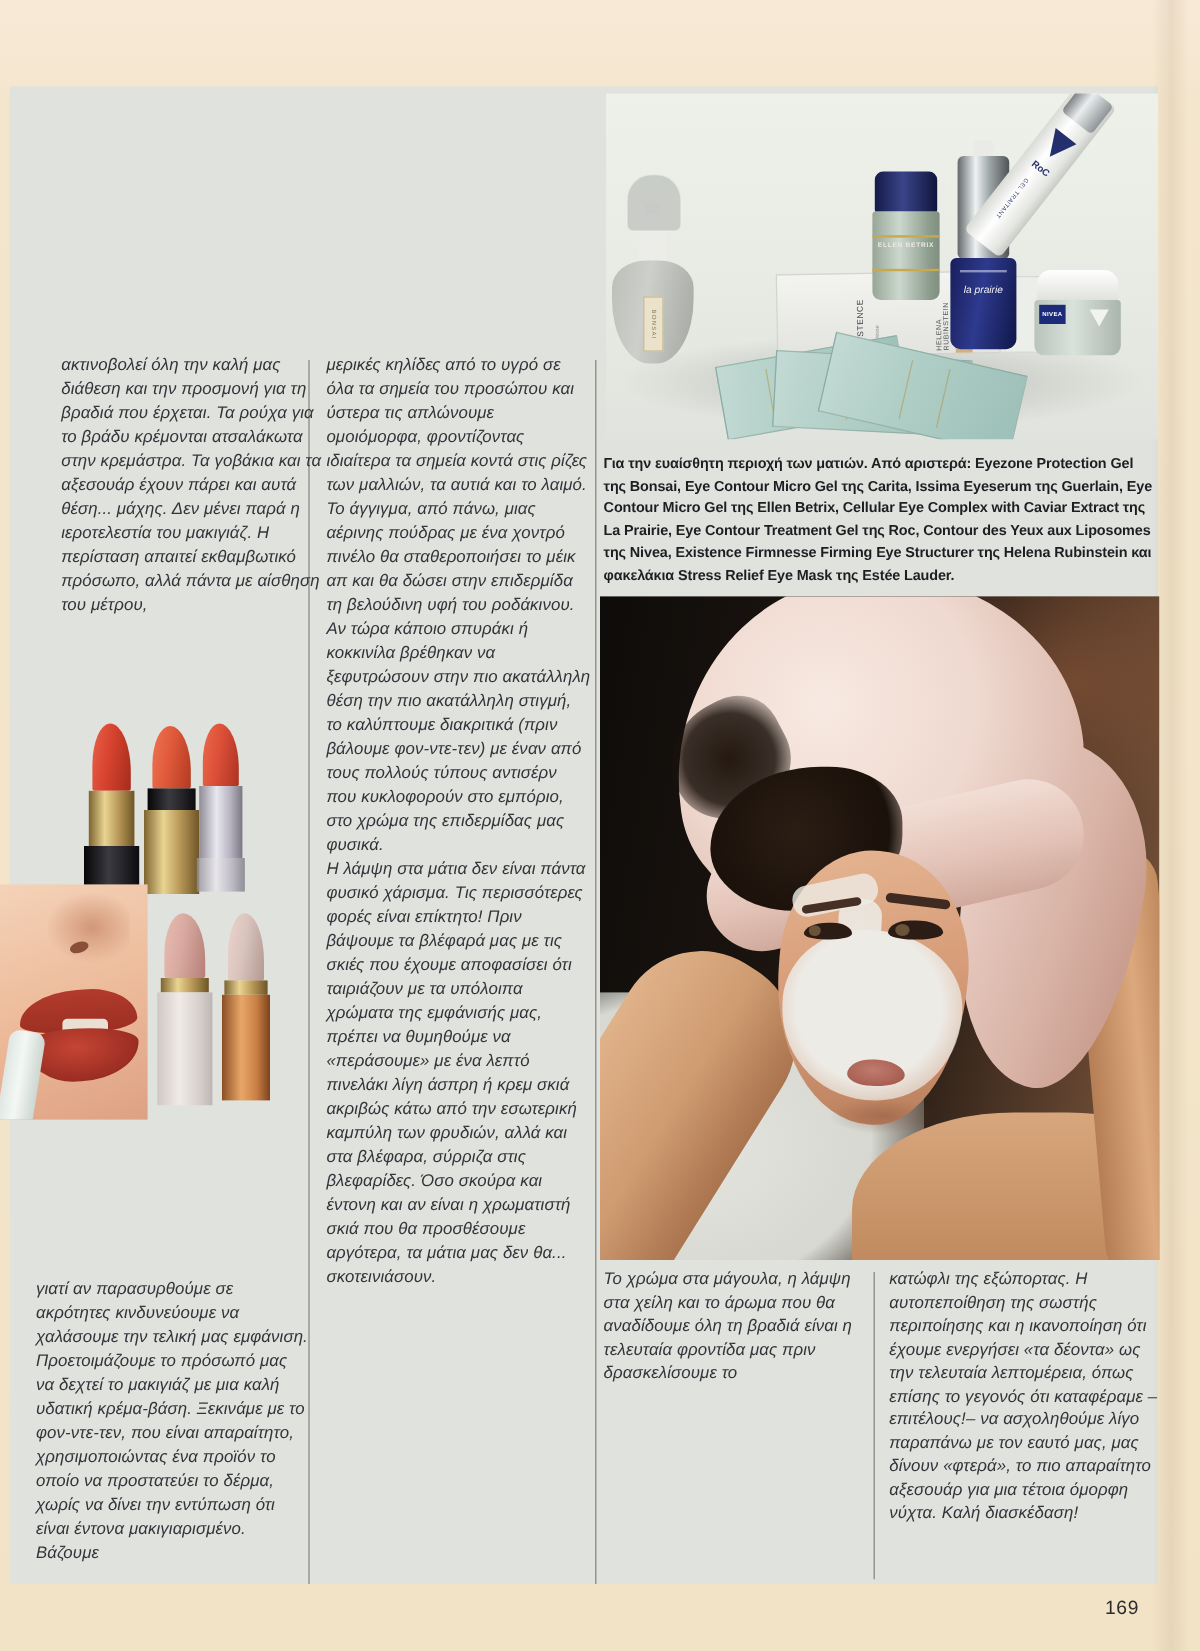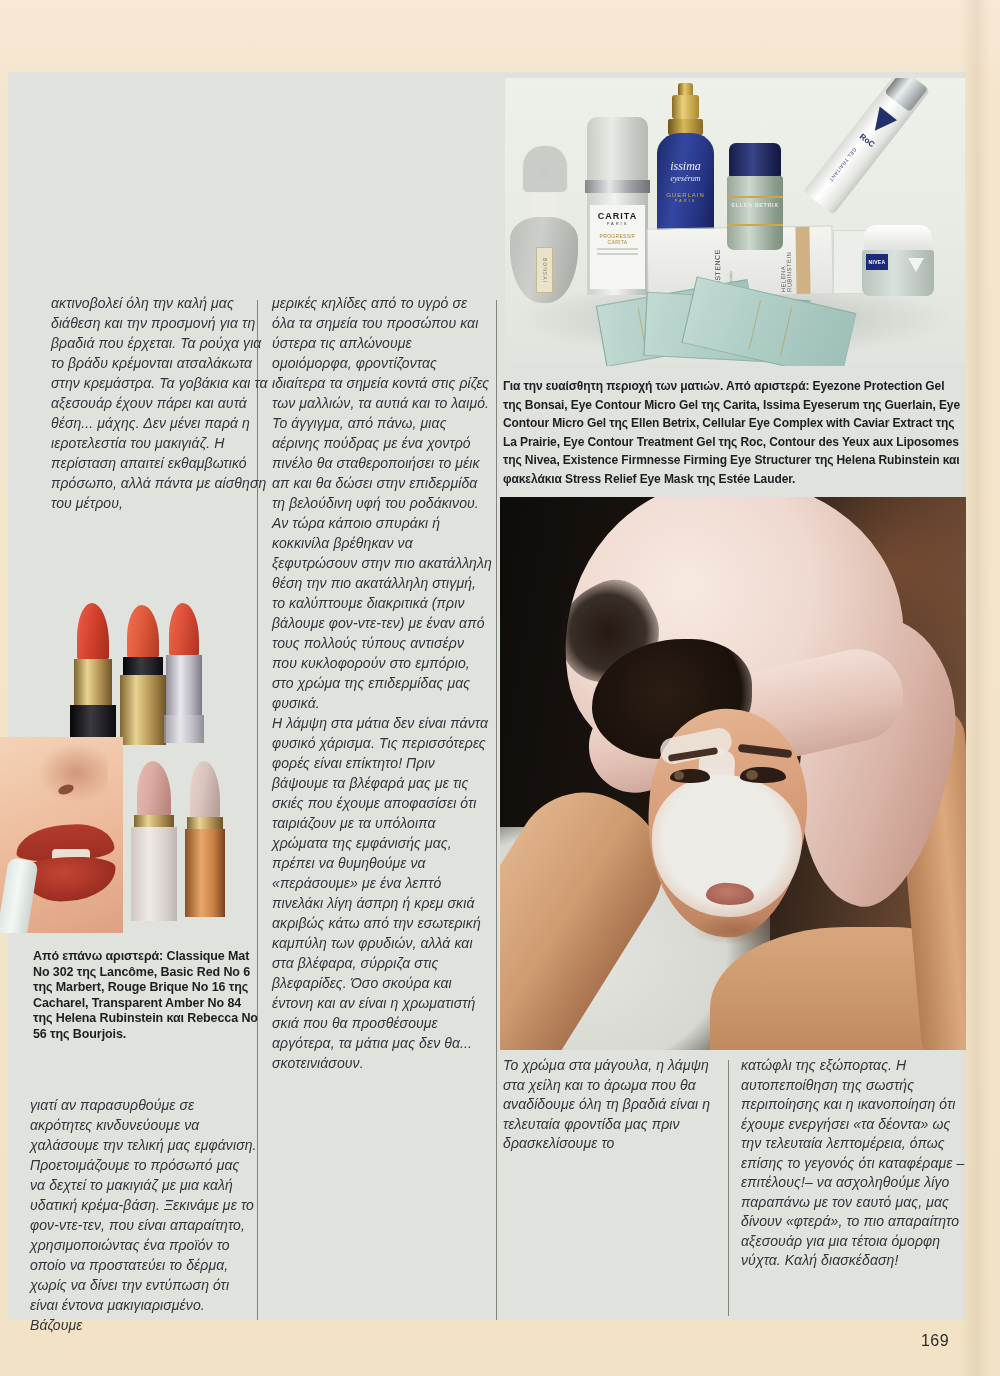--- a/index.html
+++ b/index.html
@@ -200,21 +200,21 @@
   <div class="grey-panel"></div>
   <div class="sheet-shade"></div>
 
   <div class="vrule" style="left:257px;top:300px;height:1020px;"></div>
   <div class="vrule" style="left:496px;top:300px;height:1020px;"></div>
   <div class="vrule" style="left:728px;top:1060px;height:256px;"></div>
 
   <div class="bodycol" style="left:30px;top:293px;width:226px;margin-left:21px;">
     <p>ακτινοβολεί όλη την καλή μας διάθεση και την προσμονή για τη βραδιά που έρχεται. Τα ρούχα για το βράδυ κρέμονται ατσαλάκωτα στην κρεμάστρα. Τα γοβάκια και τα αξεσουάρ έχουν πάρει και αυτά θέση... μάχης. Δεν μένει παρά η ιεροτελεστία του μακιγιάζ. Η περίσταση απαιτεί εκθαμβωτικό πρόσωπο, αλλά πάντα με αίσθηση του μέτρου,</p>
   </div>
-  <div class="bodycol" style="left:30px;top:1063px;width:228px;margin-top:32px;">
+  <div class="bodycol" style="left:30px;top:1063px;width:228px;">
     <p>γιατί αν παρασυρθούμε σε ακρότητες κινδυνεύουμε να χαλάσουμε την τελική μας εμφάνιση. Προετοιμάζουμε το πρόσωπό μας να δεχτεί το μακιγιάζ με μια καλή υδατική κρέμα-βάση. Ξεκινάμε με το φον-ντε-τεν, που είναι απαραίτητο, χρησιμοποιώντας ένα προϊόν το οποίο να προστατεύει το δέρμα, χωρίς να δίνει την εντύπωση ότι είναι έντονα μακιγιαρισμένο. Βάζουμε</p>
   </div>
 
   <div class="bodycol" style="left:272px;top:293px;width:220px;">
     <p>μερικές κηλίδες από το υγρό σε όλα τα σημεία του προσώπου και ύστερα τις απλώνουμε ομοιόμορφα, φροντίζοντας ιδιαίτερα τα σημεία κοντά στις ρίζες των μαλλιών, τα αυτιά και το λαιμό. Το άγγιγμα, από πάνω, μιας αέρινης πούδρας με ένα χοντρό πινέλο θα σταθεροποιήσει το μέικ απ και θα δώσει στην επιδερμίδα τη βελούδινη υφή του ροδάκινου.</p>
     <p>Αν τώρα κάποιο σπυράκι ή κοκκινίλα βρέθηκαν να ξεφυτρώσουν στην πιο ακατάλληλη θέση την πιο ακατάλληλη στιγμή, το καλύπτουμε διακριτικά (πριν βάλουμε φον-ντε-τεν) με έναν από τους πολλούς τύπους αντισέρν που κυκλοφορούν στο εμπόριο, στο χρώμα της επιδερμίδας μας φυσικά.</p>
     <p>Η λάμψη στα μάτια δεν είναι πάντα φυσικό χάρισμα. Τις περισσότερες φορές είναι επίκτητο! Πριν βάψουμε τα βλέφαρά μας με τις σκιές που έχουμε αποφασίσει ότι ταιριάζουν με τα υπόλοιπα χρώματα της εμφάνισής μας, πρέπει να θυμηθούμε να «περάσουμε» με ένα λεπτό πινελάκι λίγη άσπρη ή κρεμ σκιά ακριβώς κάτω από την εσωτερική καμπύλη των φρυδιών, αλλά και στα βλέφαρα, σύρριζα στις βλεφαρίδες. Όσο σκούρα και έντονη και αν είναι η χρωματιστή σκιά που θα προσθέσουμε αργότερα, τα μάτια μας δεν θα... σκοτεινιάσουν.</p>
   </div>
 
   <div class="products-photo">
@@ -223,62 +223,47 @@
     <div class="prod" style="left:5px;top:67px;width:68px;height:158px;">
       <div class="bonsai-pumptop"></div>
       <div class="bonsai-pump"></div>
       <div class="bonsai-cap"></div>
       <div class="bonsai-body"></div>
       <div class="bonsai-label">
           <span>BONSAI</span>
         </div>
     </div>
 
-    <div class="prod" style="left:80px;top:39px;width:65px;height:180px;">
-      <div class="carita-cap"></div>
-      <div class="carita-band"></div>
-      <div class="carita-body"></div>
-      <div class="carita-lab">
-        <div class="b">CARITA</div>
-        <div class="c">PARIS</div>
-        <div class="l">PROGRESSIF CARITA</div>
-        <div class="f1"></div>
-        <div class="f2"></div>
-      </div>
-    </div>
-
-    <div class="prod" style="left:152px;top:5px;width:57px;height:165px;">
-      <div class="iss-tip"></div>
-      <div class="iss-col"></div>
-      <div class="iss-neck"></div>
-      <div class="iss-body">
-        <div class="t1">issima</div>
-        <div class="t2">eyesérum</div>
-        <div class="t3">GUERLAIN</div>
-        <div class="t4">PARIS</div>
-      </div>
-    </div>
+
 
     <div class="ex-box">
       <div class="ex-edge"></div>
       <div class="ex-txt">EXISTENCE</div>
       <div class="ex-sub">Firmnesse</div>
       <div class="hr-txt">HELENA RUBINSTEIN</div>
     </div>
     <div class="ex-box2"></div>
 
     <div class="prod" style="left:222px;top:65px;width:56px;height:107px;">
       <div class="eb-lid"></div>
       <div class="eb-body">
         <div class="eb-band1" style="top:20px;"></div>
         <div class="eb-name">ELLEN BETRIX</div>
         <div class="eb-band2" style="top:48px;"></div>
       </div>
     </div>
 
+    <div class="prod" style="left:287px;top:39px;width:55px;height:176px;">
+      <div class="lp-knob"></div>
+      <div class="lp-chrome"></div>
+      <div class="lp-body">
+        <div class="lp-lines"></div>
+        <div class="lp-name">la prairie</div>
+      </div>
+    </div>
 
     <div class="roc-wrap">
       <div class="roc-tube">
         <div class="roc-cap"></div>
         <div class="roc-tri"></div>
         <div class="roc-logo">RoC</div>
         <div class="roc-txt">GEL TRAITANT</div>
       </div>
     </div>
 
@@ -370,16 +355,15 @@
     <div class="lips-inset">
       <div class="li-noseshadow"></div>
       <div class="li-nostril"></div>
       <div class="li-liptop"></div>
       <div class="li-teeth"></div>
       <div class="li-lipbot"></div>
       <div class="li-stick"></div>
     </div>
   </div>
 
-  <div class="caption lipstick-caption">Από επάνω αριστερά: Classique Mat No 302 της Lancôme, Basic Red No 6 της Marbert, Rouge Brique No 16 της Cacharel, Transparent Amber No 84 της Helena Rubinstein και Rebecca No 56 της Bourjois.</div>
 
   <div class="page-number">169</div>
 </div>
 
 </body></html>

